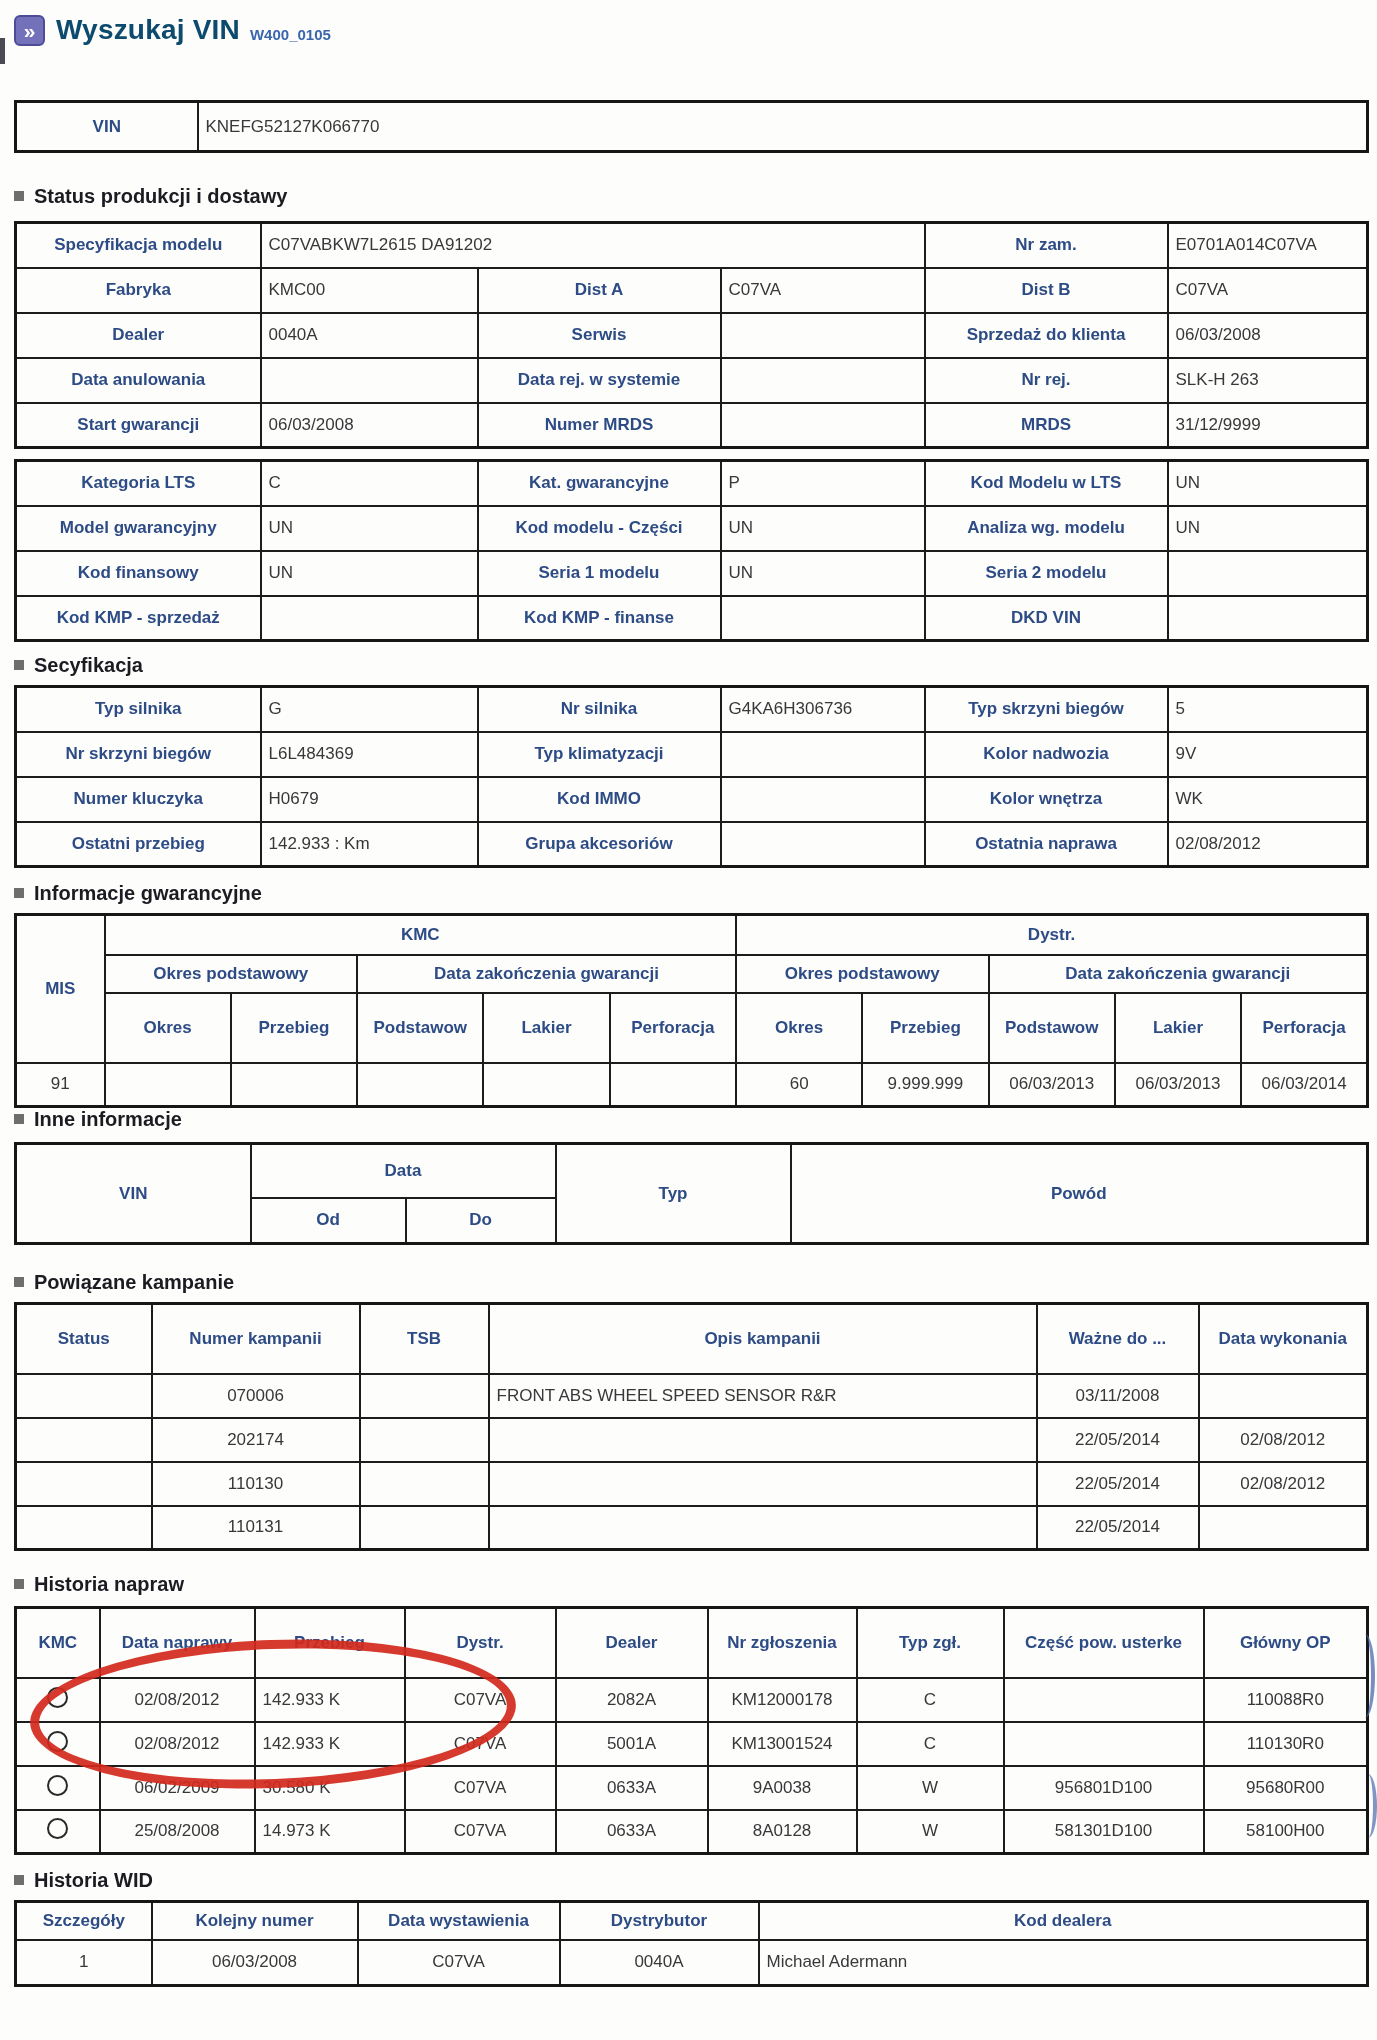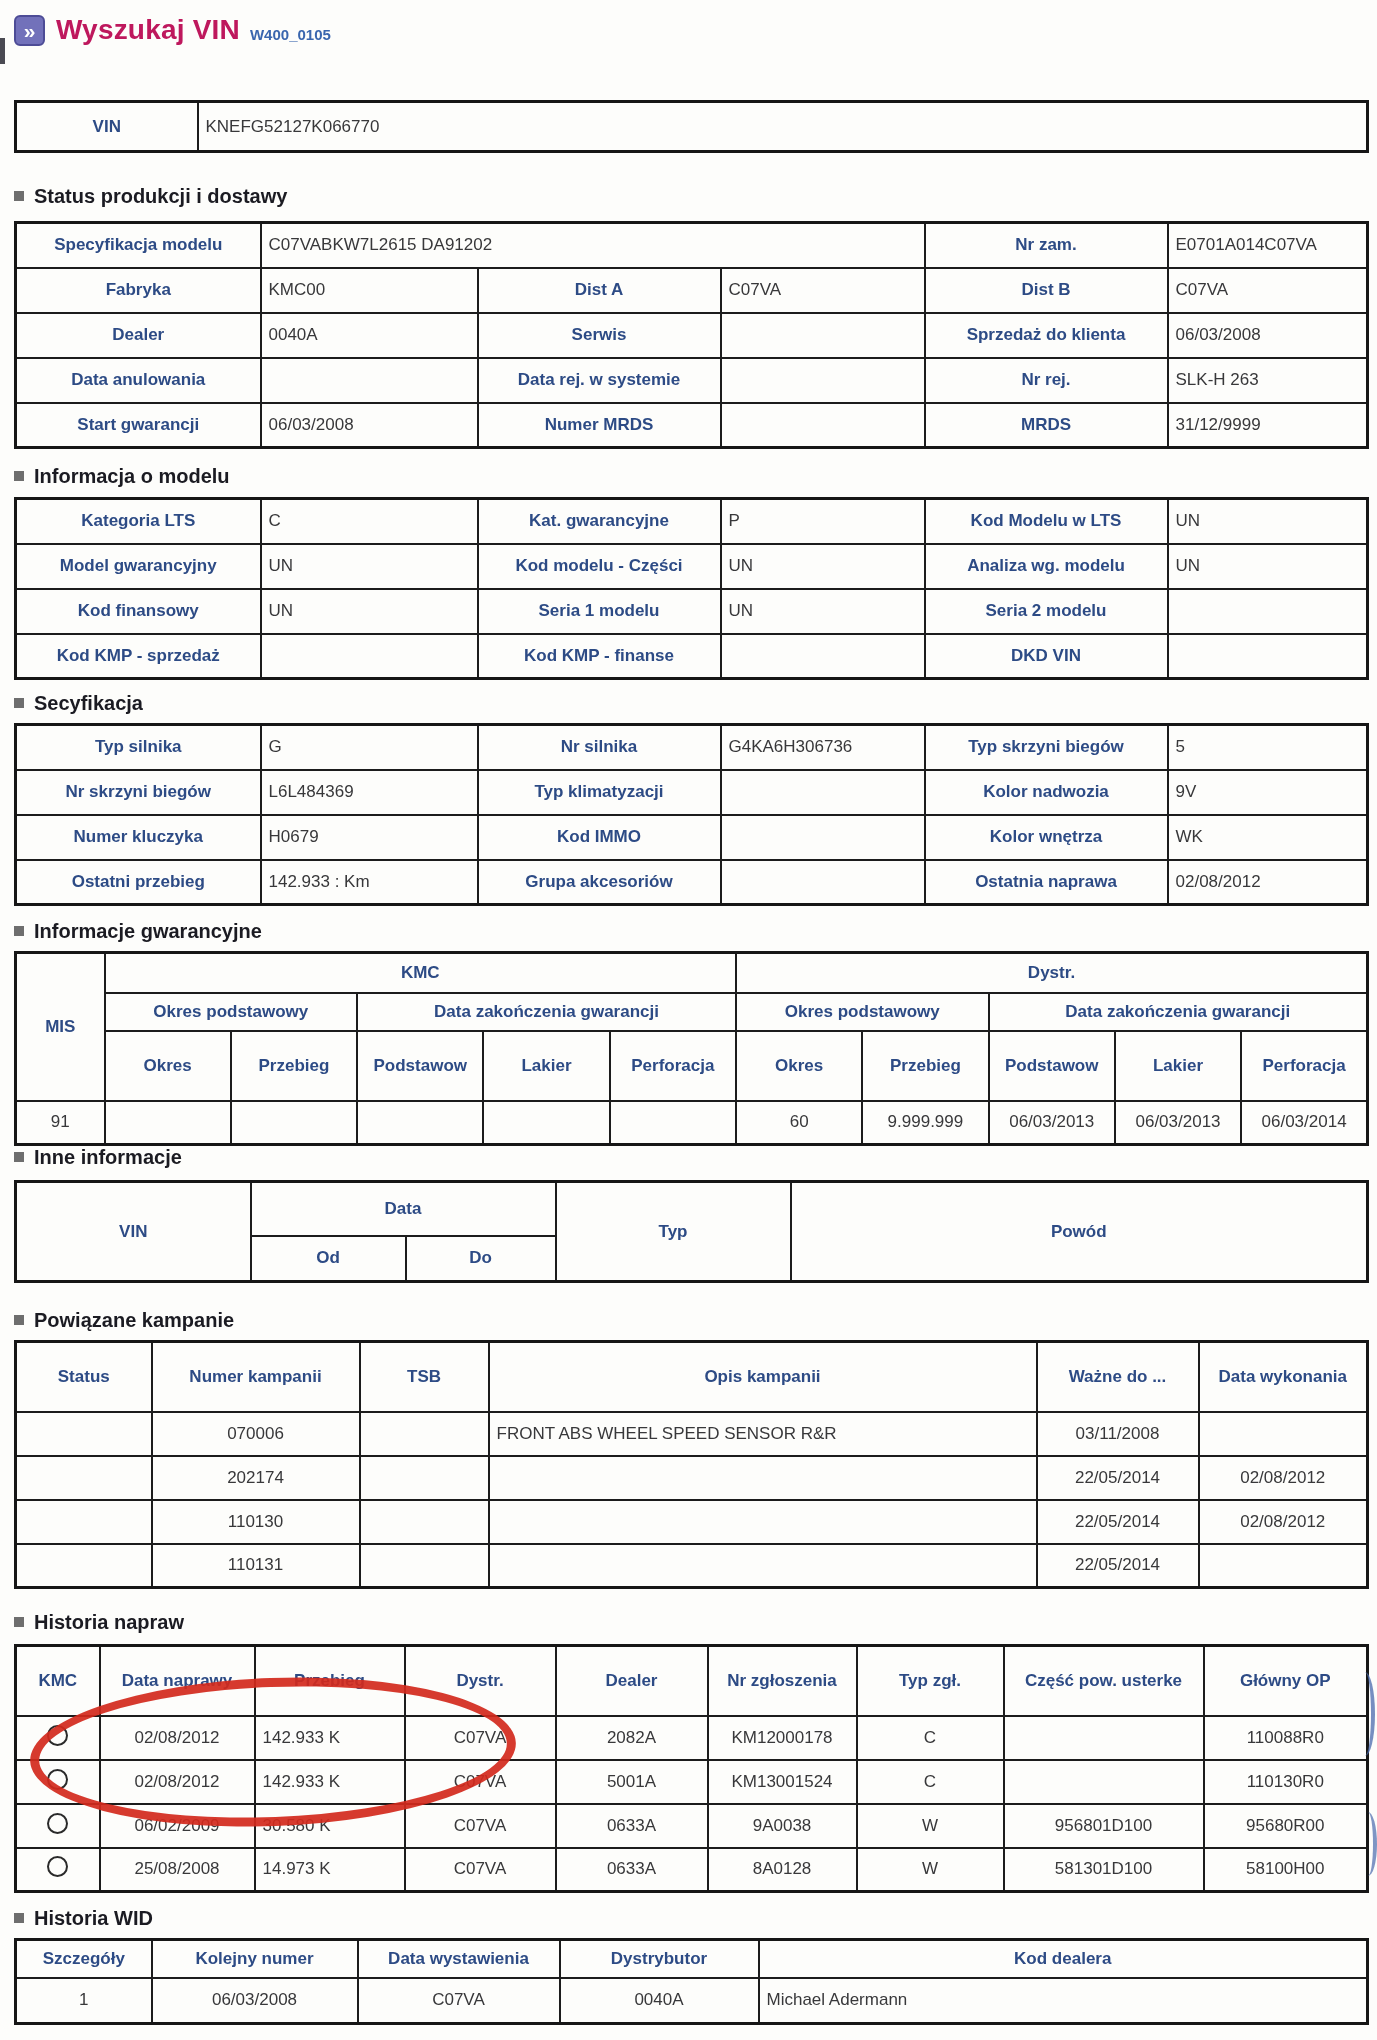--- a/index.html
+++ b/index.html
@@ -5,21 +5,21 @@
   html,body{margin:0;padding:0;background:#fdfdfb;}
   body{width:1377px;height:2040px;overflow:hidden;font-family:"Liberation Sans",sans-serif;}
   .page{position:relative;width:1377px;height:2040px;padding:0 8px 0 14px;box-sizing:border-box;}
 
   
   .hdr{display:flex;align-items:center;margin-top:12px;height:36px;}
   .scanbar{position:absolute;left:0;top:26px;width:5px;height:26px;background:#4a4a52;}
   .app-icon{display:inline-flex;align-items:center;justify-content:center;width:31px;height:31px;
     background:#7271ba;border:2px solid#4d4c96;border-radius:6px;color:#fff;font-weight:bold;
     font-size:21px;line-height:1;box-sizing:border-box;}
-  .hdr h1{margin:0 0 0 11px;font-size:28px;color:#be185d;letter-spacing:.2px;}
+  .hdr h1{margin:0 0 0 11px;font-size:28px;color:#0c4a6e;letter-spacing:.2px;}
   .hdr .code{margin-left:10px;font-size:15px;font-weight:bold;color:#3a66ae;padding-top:9px;}
 
   
   .sec{display:flex;align-items:center;height:22px;font-size:20px;font-weight:bold;color:#1b1b22;}
   .bullet{display:inline-block;width:10px;height:10px;background:#6e6e6e;margin-right:10px;flex:none;}
 
   
   table.tbl{border-collapse:collapse;table-layout:fixed;width:100%;border:3px solid #161616;}
   table.tbl td{border:2px solid #1c1c1c;font-size:17px;padding:2px 7px;box-sizing:border-box;
     overflow:hidden;white-space:nowrap;vertical-align:middle;}
@@ -119,24 +119,20 @@
         <td class="lbl">Start gwarancji</td>
         <td class="val">06/03/2008</td>
         <td class="lbl">Numer MRDS</td>
         <td class="val"></td>
         <td class="lbl">MRDS</td>
         <td class="val">31/12/9999</td>
       </tr>
     </tbody>
   </table>
 
-  <div class="sec" style="margin-top:16px">
-    <span class="bullet"></span>
-    <span>Informacja o modelu</span>
-  </div>
   <table class="tbl" style="margin-top:10px">
     <colgroup>
         <col style="width:245px">
         <col style="width:217px">
         <col style="width:243px">
         <col style="width:204px">
         <col style="width:243px">
         <col>
       </colgroup>
     <tbody>

